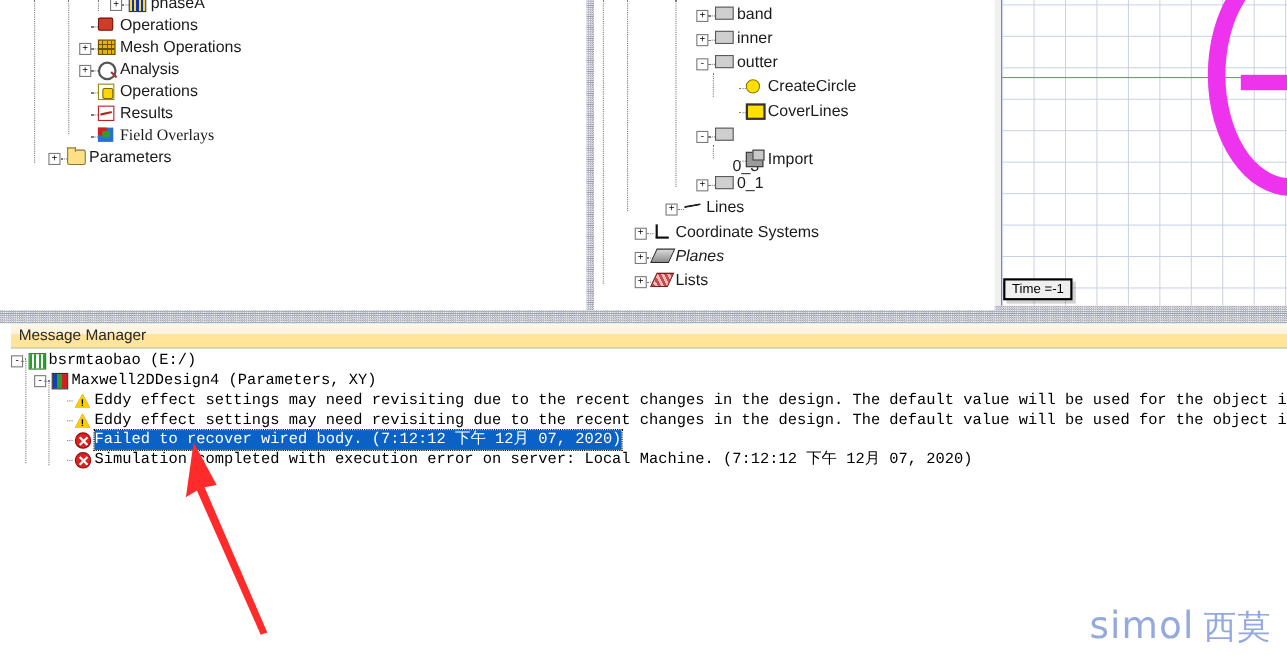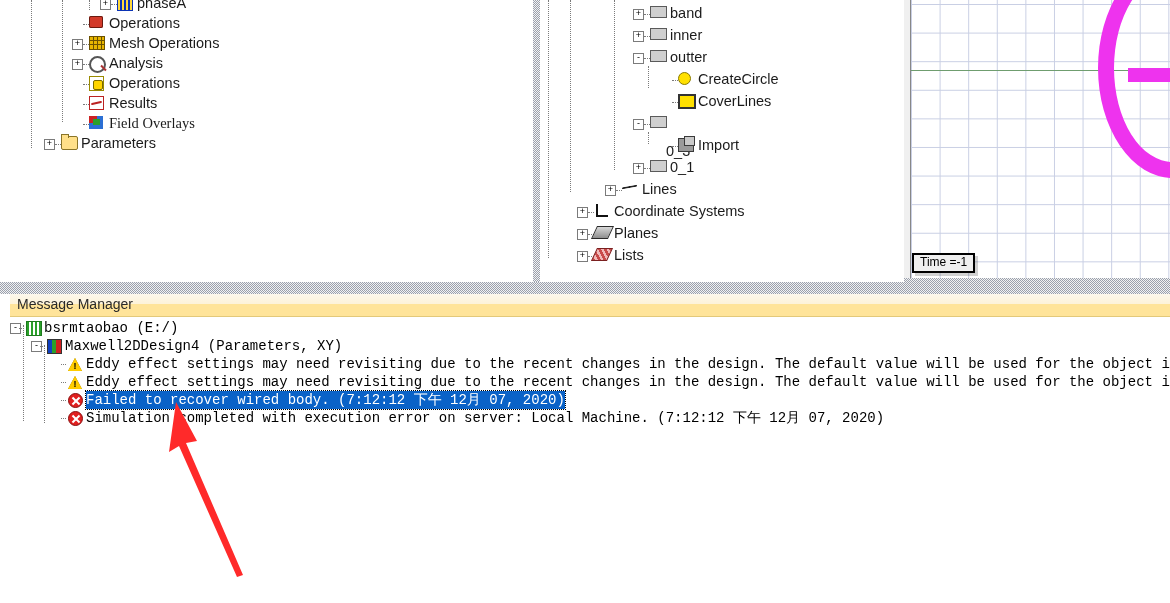--- a/index.html
+++ b/index.html
@@ -250,21 +250,21 @@
           <div class="row" style="left: 0px; top: 202px;">
             <div class="exp" style="left: 37px; top: 5px;">+</div>
             <div class="dots" style="left: 48px; top: 10px; width: 6px;"></div>
             <div class="ico ic-cs" style="left: 54px; top: 2px;"></div>
             <span class="lbl" style="position: absolute; left: 74px;">Coordinate Systems</span>
           </div>
           <div class="row" style="left: 0px; top: 224px;">
             <div class="exp" style="left: 37px; top: 5px;">+</div>
             <div class="dots" style="left: 48px; top: 10px; width: 6px;"></div>
             <div class="ico ic-planes" style="left: 54px; top: 2px;"></div>
-            <span class="lbl" style="position: absolute; left: 74px;">Planes</span>
+            <span class="lbl" style="position: absolute; left: 74px; font-style: italic;">Planes</span>
           </div>
           <div class="row" style="left: 0px; top: 246px;">
             <div class="exp" style="left: 37px; top: 5px;">+</div>
             <div class="dots" style="left: 48px; top: 10px; width: 6px;"></div>
             <div class="ico ic-lists" style="left: 54px; top: 2px;"></div>
             <span class="lbl" style="position: absolute; left: 74px;">Lists</span>
           </div>
         </div>
     </div>
 
@@ -325,14 +325,17 @@
             <span class="txt" style="position: absolute; left: 76px; top: 0px;">Simulation completed with execution error on server: Local Machine. (7:12:12 下午  12月 07, 2020)</span>
           </div>
         </div>
     </div>
   </div>
 
   <svg class="arrow" viewBox="0 0 1170 603">
     <polygon points="176,402 197,441 186,443 243,575 237,577 179,446 169,452" fill="#ff2a2a"></polygon>
   </svg>
 
+  <div class="wm">
+    <span>simol</span><span class="cn">西莫</span>
+  </div>
 
 </div>
 
 </body></html>

